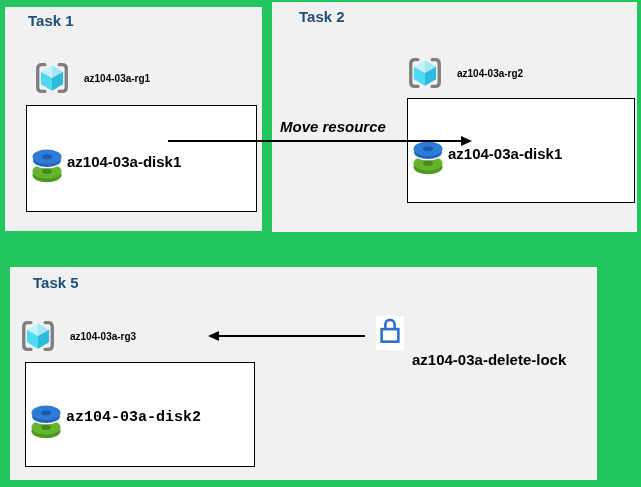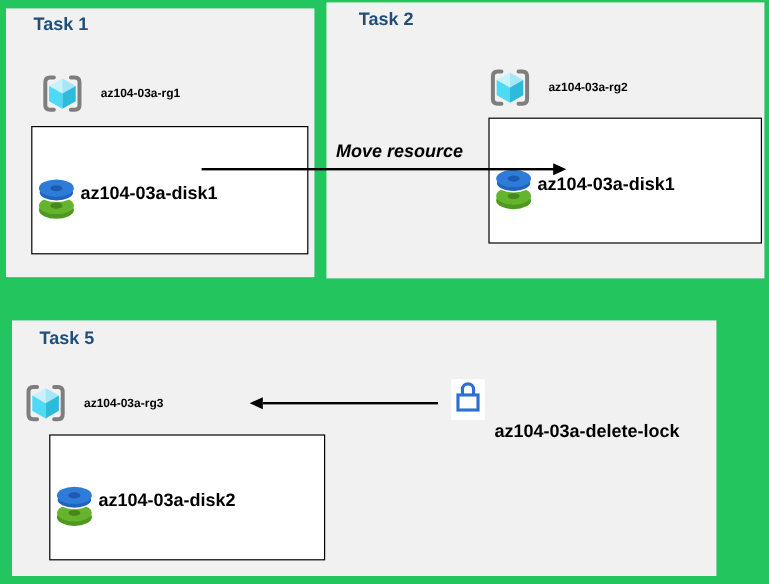--- a/index.html
+++ b/index.html
@@ -16,21 +16,21 @@
   .rg-row{position:absolute;display:flex;align-items:center;}
   #rg-row-1{left:33px;top:59px;}
   #rg-row-2{left:406px;top:54px;}
   #rg-row-3{left:19px;top:317px;}
   .rg-icon{width:38px;height:38px;flex:0 0 auto;}
   .rg-label{font-size:10px;font-weight:700;margin-left:13px;white-space:nowrap;}
   .res-box{position:absolute;background:#ffffff;border:1.5px solid #000;
            display:flex;flex-direction:row;align-items:center;justify-content:flex-start;}
   #box-1{left:26px;top:105px;width:229px;height:105px;}
   #box-2{left:407px;top:98px;width:226px;height:103px;}
-  #box-3{left:41px;top:362px;width:228px;height:103px;}
+  #box-3{left:25px;top:362px;width:228px;height:103px;font-family:Liberation Mono, monospace;}
   .disk-icon{width:40px;height:38px;margin-top:13px;}
   .res-label{font-size:15px;font-weight:700;margin-top:6px;white-space:nowrap;}
   .arrow-line{position:absolute;height:2px;background:#000;}
   #arrow-move-line{left:168px;top:140px;width:294px;}
   #arrow-lock-line{left:219px;top:335px;width:146px;}
   .arrow-head-right{position:absolute;width:0;height:0;
     border-top:5px solid transparent;border-bottom:5px solid transparent;border-left:11px solid #000;
     left:461px;top:136px;}
   .arrow-head-left{position:absolute;width:0;height:0;
     border-top:5px solid transparent;border-bottom:5px solid transparent;border-right:11px solid #000;

